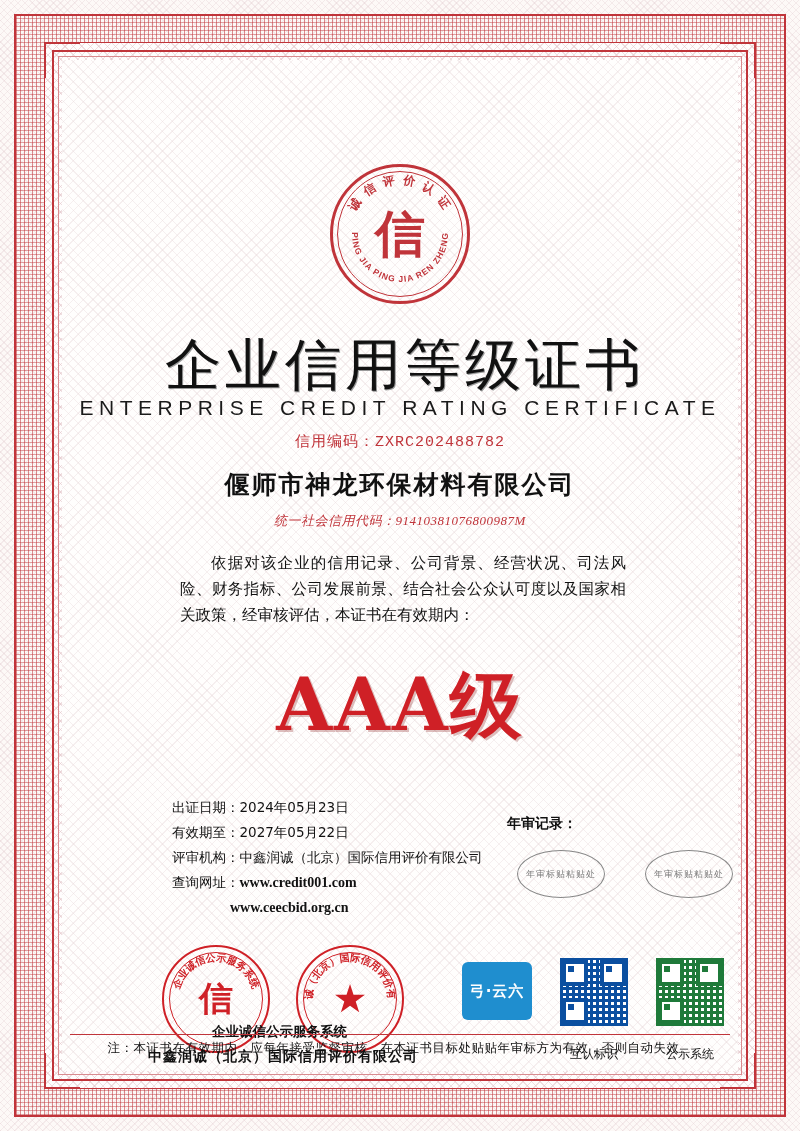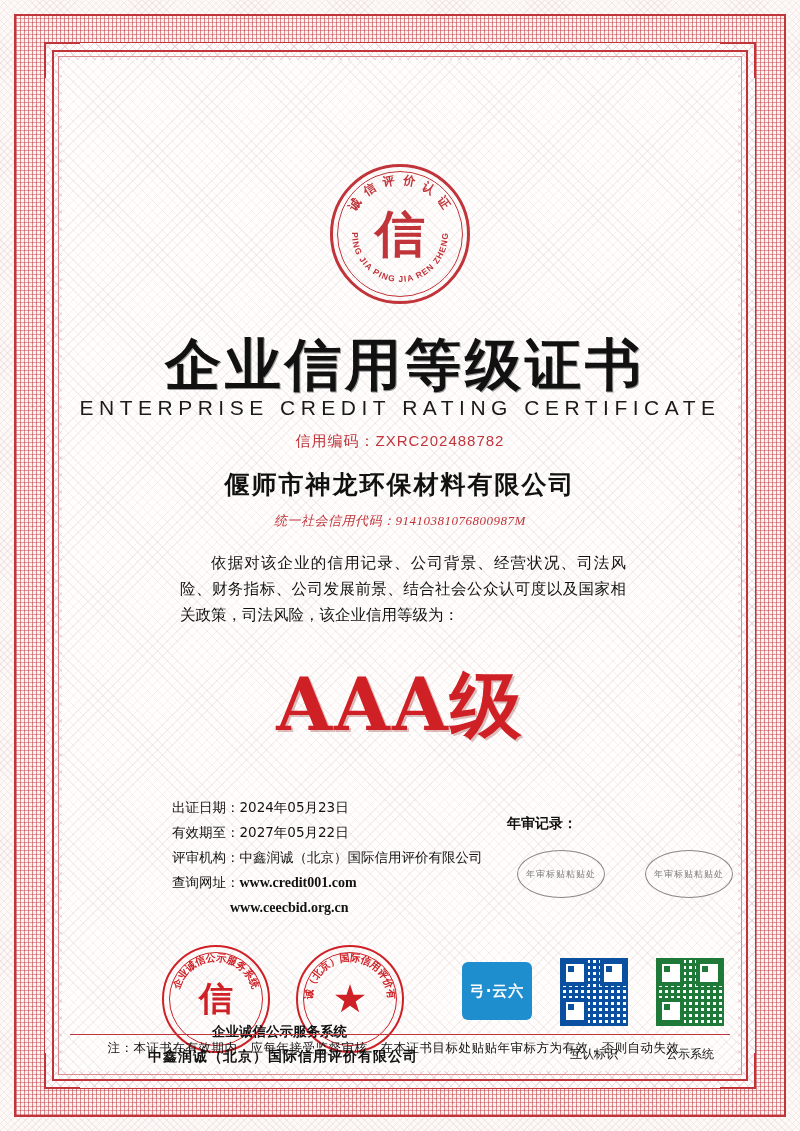--- a/index.html
+++ b/index.html
@@ -85,34 +85,34 @@
     font-weight:bold;color:#c0343a;font-size:50px;line-height:66px;
     text-align:center;
   }
   .emblem svg{position:absolute;inset:0;}
   .emblem text{fill:#c0343a;font-family:"Liberation Sans",sans-serif;font-weight:bold;}
 
   
   .title-cn{
     position:absolute;top:268px;left:10px;right:0;text-align:center;
     font-family:"DejaVu Sans","Liberation Sans",sans-serif;
-    font-weight:bold;font-size:56px;letter-spacing:4px;color:#111;
+    font-weight:normal;font-size:56px;letter-spacing:4px;color:#111;
     text-shadow:1px 1px 0 #9a9a9a;
   }
   .title-en{
     position:absolute;top:336px;left:0;right:0;text-align:center;
     font-family:"Liberation Sans",sans-serif;
     font-size:21px;letter-spacing:5.5px;color:#1a1a1a;
   }
   .credit-no{
     position:absolute;top:372px;left:0;right:0;text-align:center;
     font-size:15px;color:#c0343a;font-family:"Liberation Sans",sans-serif;
     letter-spacing:1px;
   }
-  .credit-no .num{font-family:Liberation Sans, sans-serif;letter-spacing:1px;}
+  .credit-no .num{font-family:Liberation Mono, monospace;letter-spacing:1px;}
 
   .company{
     position:absolute;top:408px;left:0;right:0;text-align:center;
     font-family:"DejaVu Sans","Liberation Sans",sans-serif;
     font-weight:bold;font-size:25px;color:#111;letter-spacing:2px;
   }
   .uscc{
     position:absolute;top:452px;left:0;right:0;text-align:center;
     font-size:13px;color:#c0343a;letter-spacing:.5px;font-style:italic;
   }
@@ -281,21 +281,21 @@
 
     <div class="credit-no">
       <span>信用编码：</span><span class="num">ZXRC202488782</span>
     </div>
 
     <div class="company">偃师市神龙环保材料有限公司</div>
     <div class="uscc">
       <span>统一社会信用代码：</span><span>91410381076800987M</span>
     </div>
 
-    <div class="body-text">依据对该企业的信用记录、公司背景、经营状况、司法风险、财务指标、公司发展前景、结合社会公众认可度以及国家相关政策，司法风险，该企业信用等级为：</div>
+    <div class="body-text">依据对该企业的信用记录、公司背景、经营状况、司法风险、财务指标、公司发展前景、结合社会公众认可度以及国家相关政策，经审核评估，本证书在有效期内：</div>
 
     <div class="grade">AAA级</div>
 
     <div class="info">
       <div class="row">
         <span>出证日期：</span><span>2024年05月23日</span>
       </div>
       <div class="row">
         <span>有效期至：</span><span>2027年05月22日</span>
       </div>

